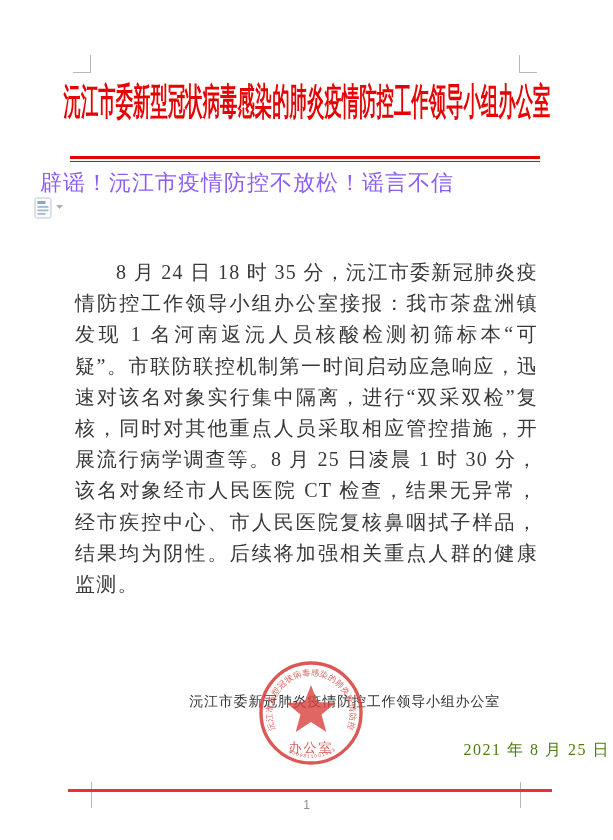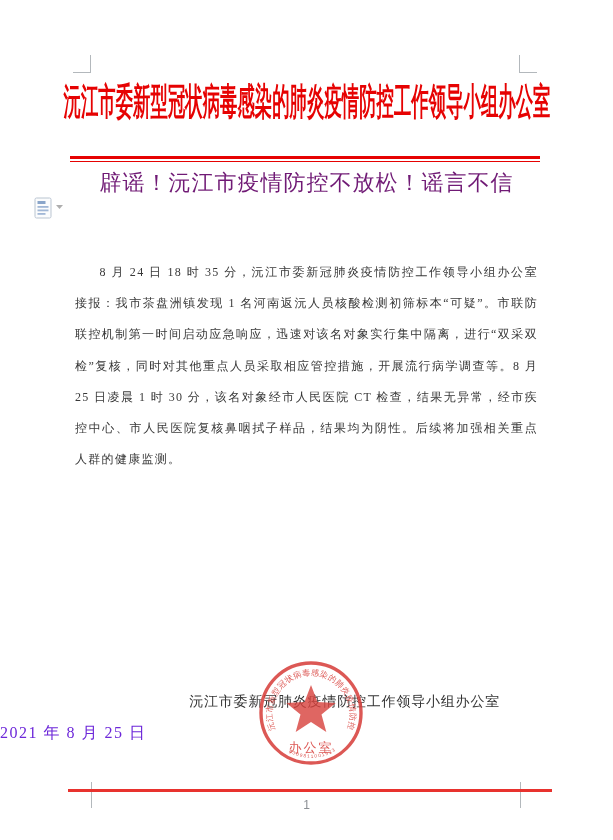--- a/index.html
+++ b/index.html
@@ -31,44 +31,44 @@
     letter-spacing: 0px;
   }
   #head-rule {
     position: absolute; left: 70px; top: 156px; width: 470px; height: 6px;
     border-top: 3px solid #e60202; border-bottom: 1.5px solid #e60202;
   }
 
   
   #doc-title {
     position: absolute; top: 168px; left: 40px; width: 533px;
-    text-align: center; font-size: 22px; line-height: 30px;
-    color: #701a75; letter-spacing: 1px;
+    text-align: left; font-size: 22px; line-height: 30px;
+    color: #8b5cf6; letter-spacing: 1px;
   }
   #text-cursor {
     display: inline-block; width: 2px; height: 23px;
     background: #111; vertical-align: -4px; margin-left: 4px;
   }
 
   
   #body-text {
     position: absolute; top: 257px; left: 75px; width: 463px;
-    font-size: 12px; line-height: 31.2px; letter-spacing: 1.3px;
+    font-size: 20px; line-height: 31.2px; letter-spacing: 1.3px;
     color: #383838; text-align: justify; word-break: break-all;
   }
   #body-text p { text-indent: 2.05em; }
 
   
   #signature {
     position: absolute; top: 693px; left: 0; width: 500px;
     text-align: right; font-size: 14px; letter-spacing: 0.8px; color: #333;
   }
   #doc-date {
-    position: absolute; top: 723px; left: 0; width: 610px;
-    text-align: left; font-size: 16px; letter-spacing: 1.5px; color: #6d28d9;
+    position: absolute; top: 740px; left: 0; width: 610px;
+    text-align: right; font-size: 16px; letter-spacing: 1.5px; color: #4d7c0f;
   }
 
   
   #seal { position: absolute; left: 256px; top: 656px; width: 110px; height: 114px; z-index: 5; opacity: .88; }
 
   
   #foot-rule { position: absolute; left: 68px; top: 789px; width: 484px; height: 3.2px; background: #e8322e; }
   #page-num {
     position: absolute; top: 798px; left: 0; width: 613px;
     text-align: center; font-size: 12px; color: #8b8f94;

